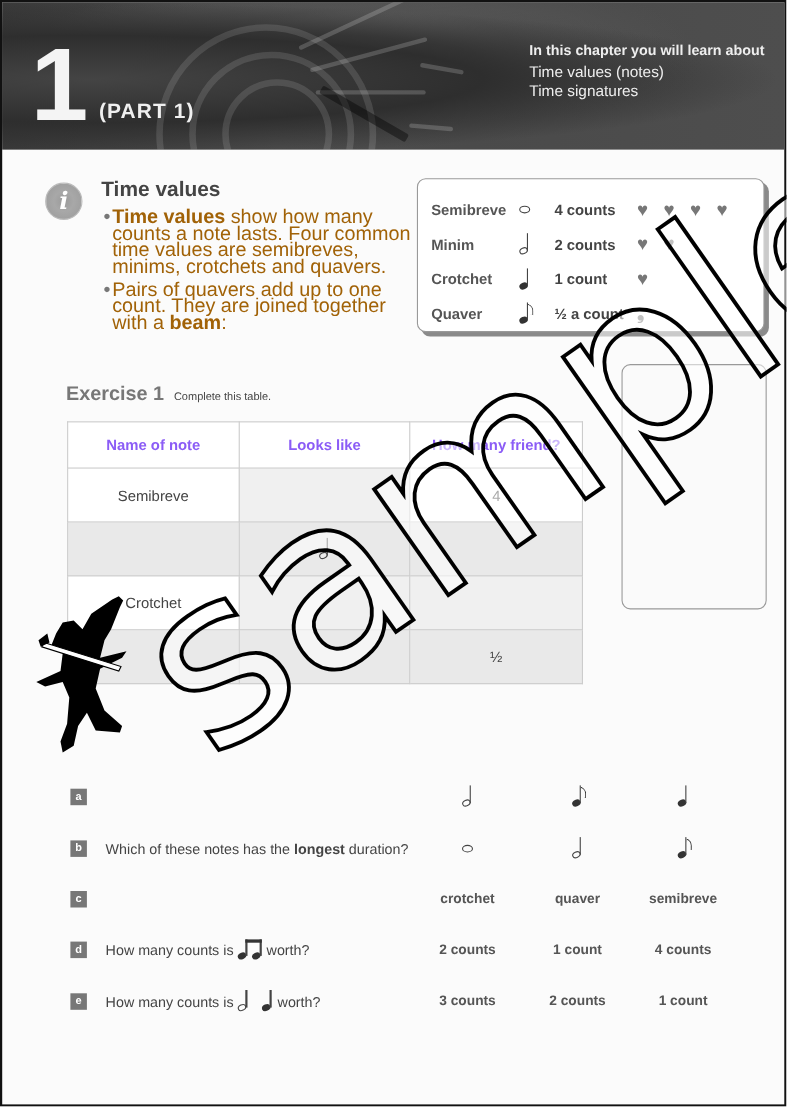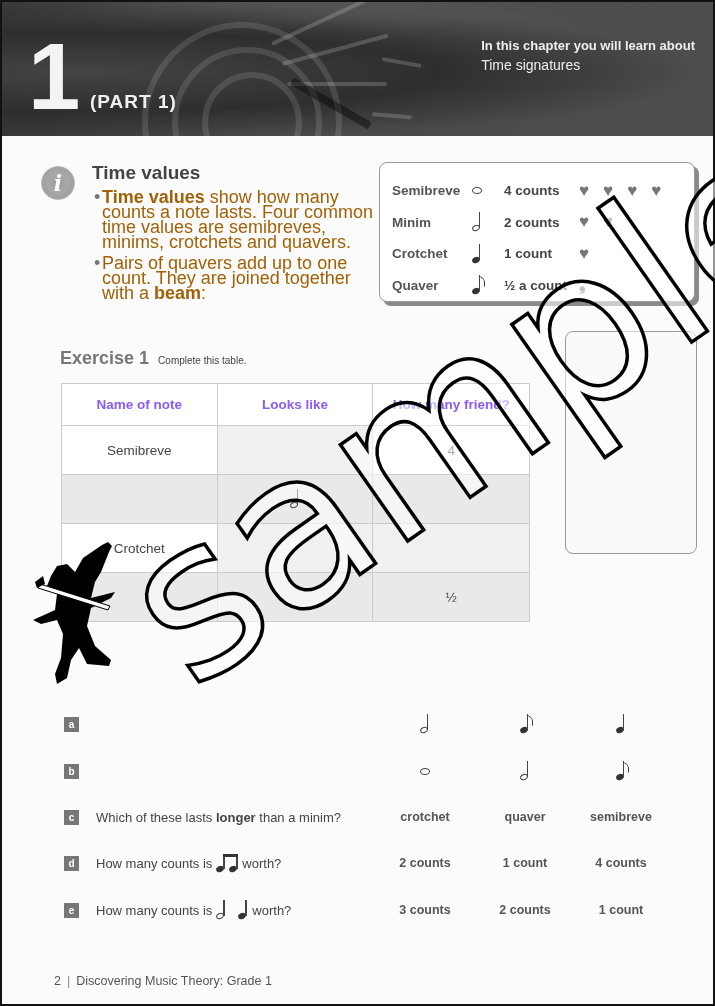--- a/index.html
+++ b/index.html
@@ -105,20 +105,21 @@
     <div class="stripe" style="left:280px;top:60px;width:110px;transform:rotate(-15deg);"></div>
     <div class="stripe" style="left:285px;top:80px;width:100px;transform:rotate(0deg);"></div>
     <div class="stripe" style="left:290px;top:75px;width:90px;transform:rotate(30deg);background:rgba(0,0,0,0.4);height:8px;"></div>
     <div class="stripe" style="left:380px;top:55px;width:40px;transform:rotate(10deg);"></div>
     <div class="stripe" style="left:370px;top:110px;width:40px;transform:rotate(5deg);"></div>
 
     <div class="chapter-num">1</div>
     <div class="chapter-sub">(PART 1)</div>
     <div class="learn">
       <div class="learn-head">In this chapter you will learn about</div>
+      <div class="learn-item">Time values (notes)</div>
       <div class="learn-item">Time signatures</div>
     </div>
   </div>
 
   <div class="info-icon">i</div>
   <div class="tv-title">Time values</div>
   <ul class="tv-list">
     <li><b>Time values</b><span> show how many counts a note lasts. Four common time values are semibreves, minims, crotchets and quavers.</span></li>
     <li><span>Pairs of quavers add up to one count. They are joined together with a </span><b>beam</b><span>:</span>
     </li>
@@ -234,20 +235,23 @@
           <span class="note">
             <span class="head"></span>
             <span class="stem"></span>
           </span>
         </span>
     </div>
   </div>
 
   <div class="q" style="top:759px;">
     <span class="letter">b</span>
+    <span class="qtext">
+        <span><span>Which of these notes has the </span><b>longest</b><span> duration?</span></span>
+      </span>
     <div class="opts">
       <span class="opt o1">
           <span class="whole"></span>
         </span>
       <span class="opt o2">
           <span class="note">
             <span class="head hollow"></span>
             <span class="stem"></span>
           </span>
         </span>
@@ -256,23 +260,20 @@
             <span class="head"></span>
             <span class="stem"></span>
             <span class="flag"></span>
           </span>
         </span>
     </div>
   </div>
 
   <div class="q" style="top:805px;">
     <span class="letter">c</span>
-    <span class="qtext">
-        <span><span>Which of these lasts </span><b>longer</b><span> than a minim?</span></span>
-      </span>
     <div class="opts">
       <span class="opt o1">crotchet</span>
       <span class="opt o2">quaver</span>
       <span class="opt o3">semibreve</span>
     </div>
   </div>
 
   <div class="q" style="top:851px;">
     <span class="letter">d</span>
     <span class="qtext">
@@ -307,23 +308,20 @@
         </span>
       <span>worth?</span>
     </span>
     <div class="opts">
       <span class="opt o1">3 counts</span>
       <span class="opt o2">2 counts</span>
       <span class="opt o3">1 count</span>
     </div>
   </div>
 
-  <div class="footer">
-    <span>2</span><span class="sep">|</span><span>Discovering Music Theory: Grade 1</span>
-  </div>
 
   <svg class="watermark" viewBox="0 0 715 1006">
     <text x="0" y="0" transform="translate(190 690) rotate(-35)" font-family="DejaVu Sans, sans-serif" font-size="215" fill="#fff" fill-opacity="0.55" stroke="#000" stroke-width="3.5">sample</text>
   </svg>
 
   <svg class="rocker" viewBox="0 0 120 150">
     <path d="M72 5 l6 -3 l4 4 l-3 6 l-8 20 l-6 10 l-4 16 l24 -6 l-4 6 l-20 10 l-4 18 l8 20 l16 14 l-2 6 l-22 -2 l-8 -16 l-8 12 l-4 18 l-10 6 l-2 -10 l6 -16 l2 -24 l-6 -14 l-16 4 l-8 -4 l22 -10 l2 -16 l-10 -8 l4 -10 l6 -10 l10 -2 l8 8 l8 -14 z" fill="#000"></path>
     <path d="M10 44 l70 22 l-2 4 l-70 -22 z" fill="#fff" stroke="#000" stroke-width="1"></path>
     <path d="M5 42 l8 -6 l2 8 l-8 4 z" fill="#000"></path>
   </svg>

